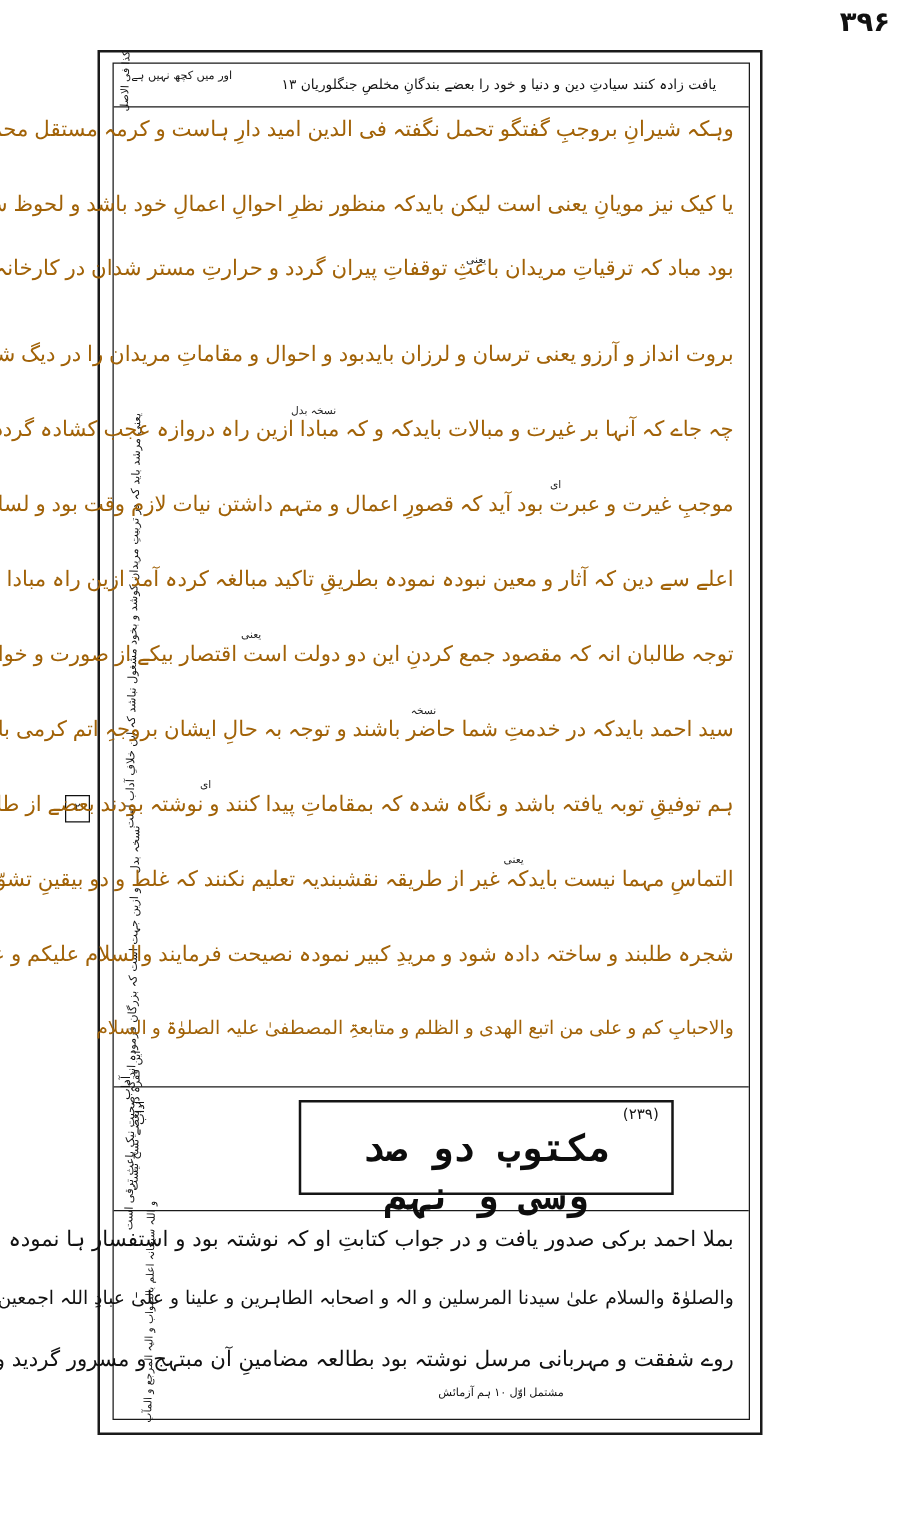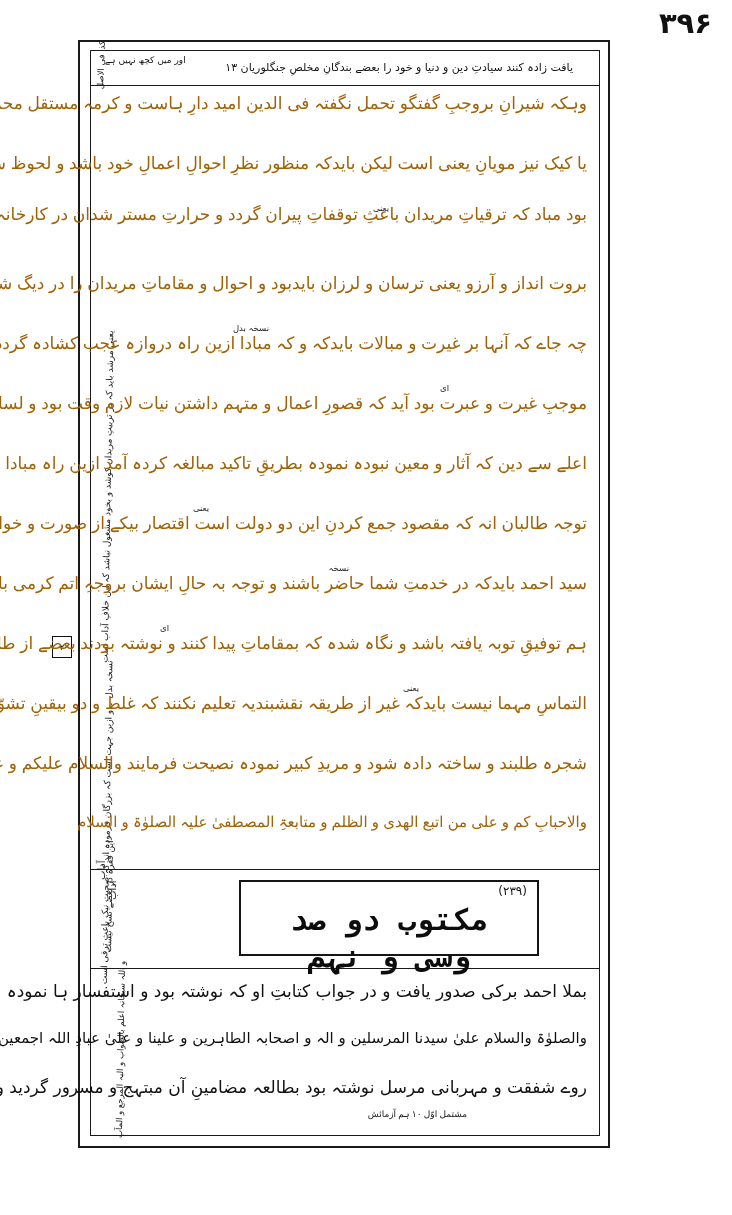--- a/index.html
+++ b/index.html
@@ -14,21 +14,21 @@
     font-family: "Liberation Serif", serif;
     overflow: hidden;
   }
 
   
   #page-number {
     position: absolute;
     top: 6px;
     right: 20px;
     font-family: "DejaVu Sans", sans-serif;
-    font-size: 29px;
+    font-size: 22px;
     font-weight: bold;
     letter-spacing: 1px;
     color: #111;
   }
 
   
   #text-frame {
     position: absolute;
     left: 78px;
     top: 40px;
@@ -194,25 +194,25 @@
     left: 14px;
     direction: rtl;
     text-align: right;
     white-space: nowrap;
     font-family: "DejaVu Sans", sans-serif;
     color: #111;
     font-size: 17px;
   }
   #footer-note {
     position: absolute;
-    right: 132px;
+    right: 148px;
     bottom: 16px;
     font-size: 9px;
     direction: rtl;
-    font-family: Liberation Serif, serif;
+    font-family: Liberation Sans, sans-serif;
     color: #141414;
   }
   .tiny-gloss {
     position: absolute;
     font-size: 8.5px;
     direction: rtl;
     font-family: "DejaVu Sans", sans-serif;
     color: #222;
     white-space: nowrap;
   }

